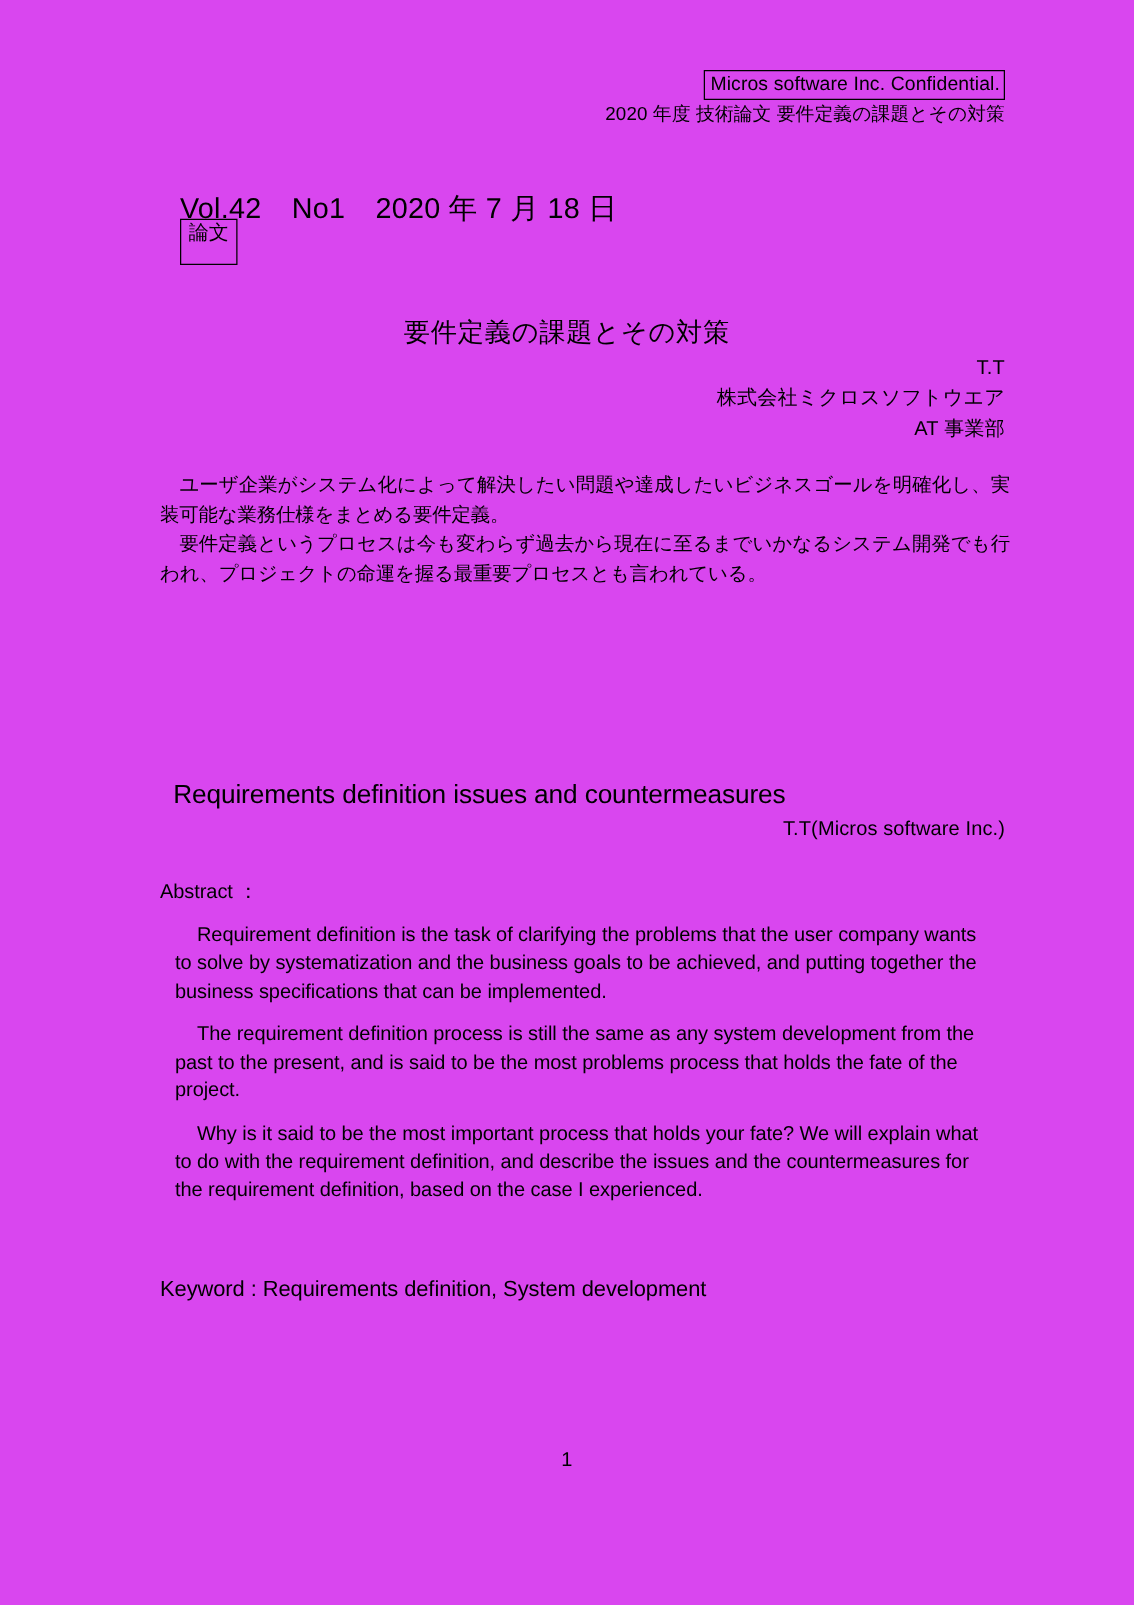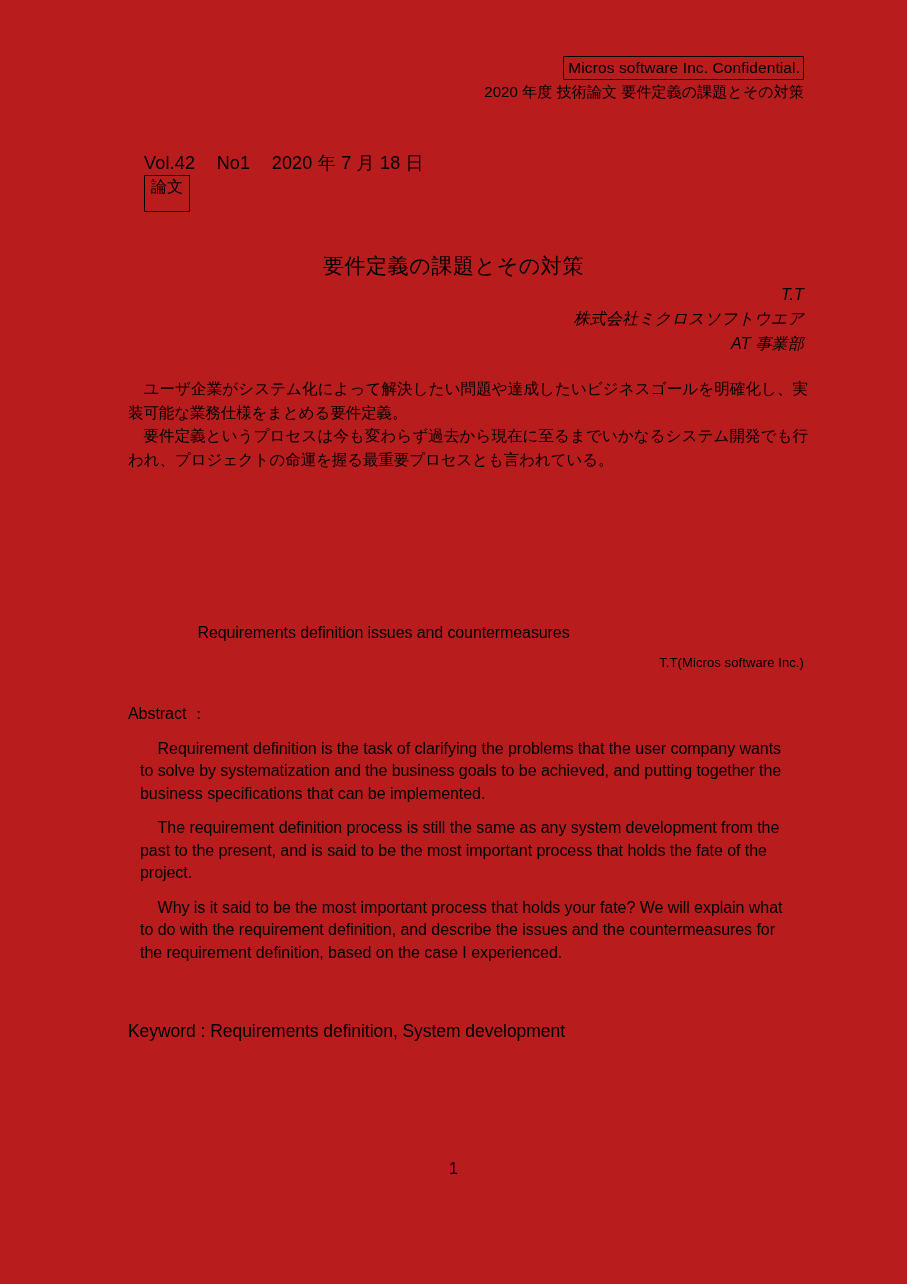--- a/index.html
+++ b/index.html
@@ -12,21 +12,21 @@
     font-family: "Liberation Sans", "DejaVu Sans", sans-serif;
     color: #000000;
     -webkit-font-smoothing: antialiased;
   }
 
   .page {
     position: relative;
     width: 907px;
     height: 1284px;
     margin: 0 auto;
-    background: #b91c1c;
+    background: #d946ef;
     overflow: hidden;
     box-sizing: border-box;
   }
 
   
   .running-header {
     position: absolute;
     top: 56px;
     right: 103px;
     text-align: right;
@@ -46,21 +46,21 @@
     font-size: 15px;
     letter-spacing: 0.1px;
     white-space: nowrap;
   }
 
   
   .volume-line {
     position: absolute;
     top: 151px;
     left: 144px;
-    font-size: 18px;
+    font-size: 23px;
     white-space: nowrap;
     letter-spacing: 0.2px;
   }
   .volume-line .gap { display: inline-block; width: 11px; }
 
   .doctype-box {
     position: absolute;
     top: 175px;
     left: 144px;
     display: inline-block;
@@ -86,21 +86,21 @@
   
   .author-block {
     position: absolute;
     top: 283px;
     right: 103px;
     text-align: right;
     font-size: 16px;
     line-height: 1.52;
     letter-spacing: 0.2px;
   }
-  .author-block div { white-space: nowrap; font-style: italic; }
+  .author-block div { white-space: nowrap; }
 
   
   .jp-abstract {
     position: absolute;
     top: 377px;
     left: 128px;
     width: 680px;
     font-size: 15.5px;
     line-height: 1.52;
     letter-spacing: -0.1px;
@@ -121,29 +121,29 @@
     white-space: nowrap;
   }
 
   
   .en-title {
     position: absolute;
     top: 624px;
     left: 0;
     width: 767px;
     text-align: center;
-    font-size: 16px;
+    font-size: 21px;
     letter-spacing: -0.1px;
   }
   .en-byline {
     position: absolute;
     top: 655px;
     right: 103px;
     text-align: right;
-    font-size: 13px;
+    font-size: 16px;
     letter-spacing: 0.1px;
     white-space: nowrap;
   }
 
   
   .en-abstract {
     position: absolute;
     top: 703px;
     left: 128px;
     width: 680px;
@@ -210,21 +210,21 @@
   </div>
 
 
   <div class="en-title">Requirements definition issues and countermeasures</div>
 
   <div class="en-byline">T.T(Micros software Inc.)</div>
 
   <div class="en-abstract">
     <span class="lbl">Abstract ：</span>
     <p>Requirement definition is the task of clarifying the problems that the user company wants to solve by systematization and the business goals to be achieved, and putting together the business specifications that can be implemented.</p>
-    <p>The requirement definition process is still the same as any system development from the past to the present, and is said to be the most important process that holds the fate of the project.</p>
+    <p>The requirement definition process is still the same as any system development from the past to the present, and is said to be the most problems process that holds the fate of the project.</p>
     <p>Why is it said to be the most important process that holds your fate? We will explain what to do with the requirement definition, and describe the issues and the countermeasures for the requirement definition, based on the case I experienced.</p>
   </div>
 
   <div class="en-keyword">Keyword : Requirements definition, System development</div>
 
   <div class="page-number">1</div>
 
 </div>
 
 </body></html>

